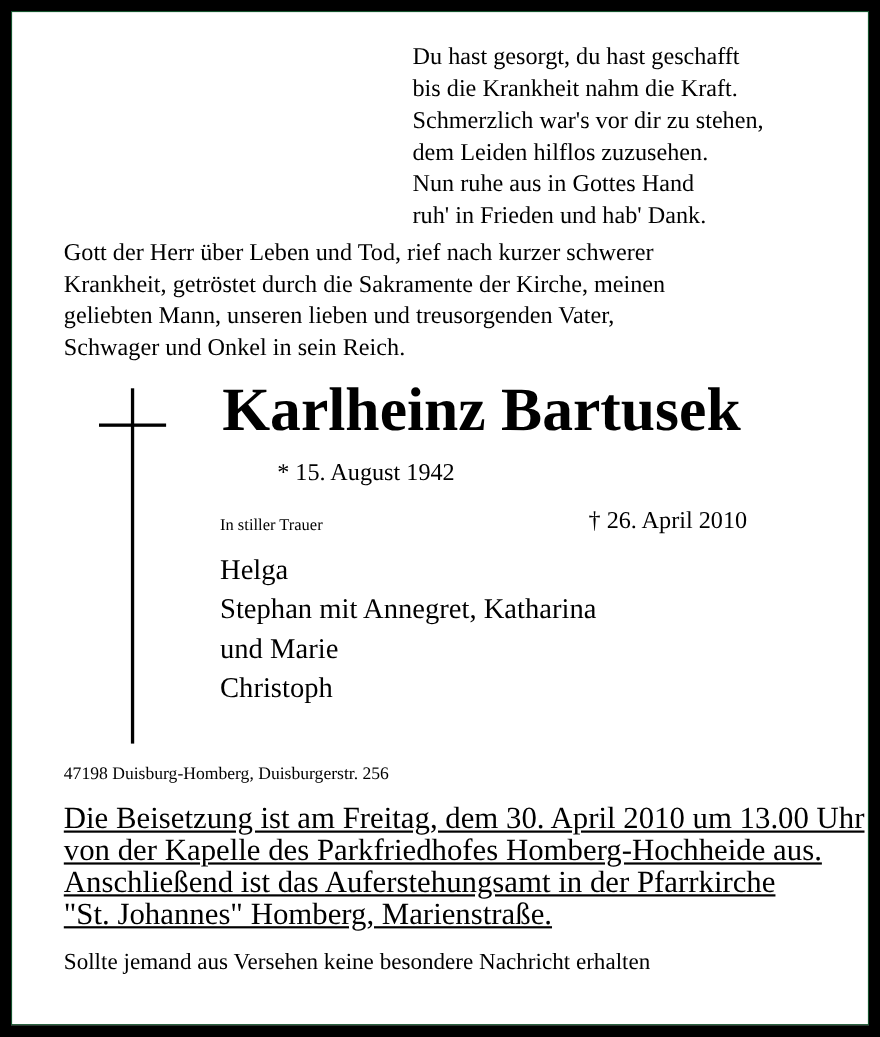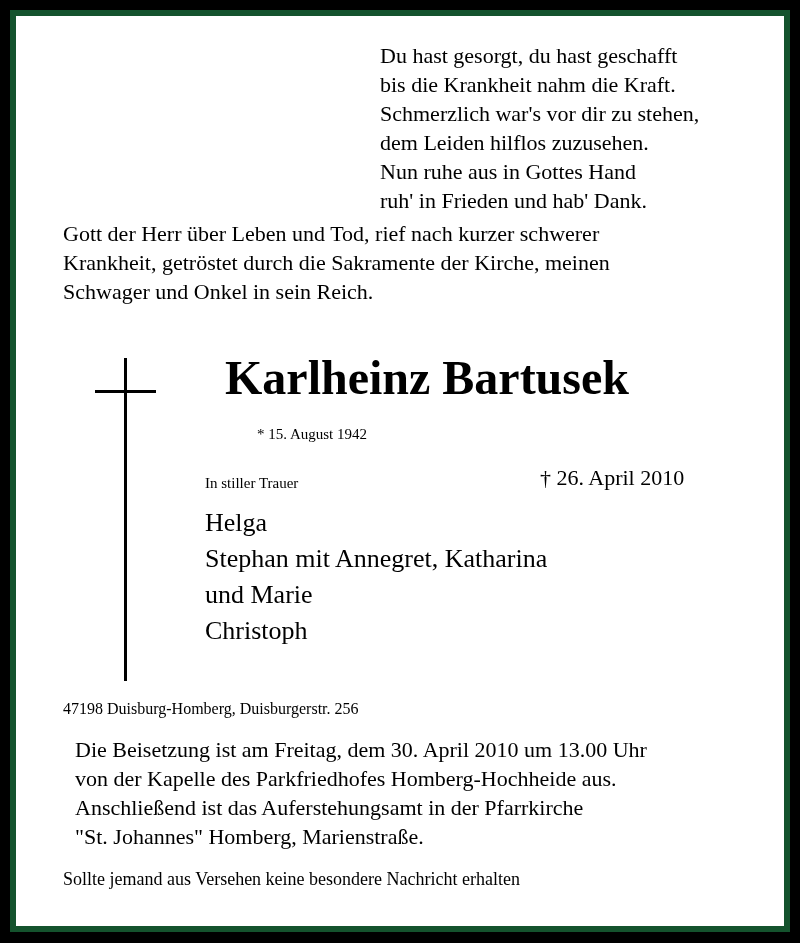--- a/index.html
+++ b/index.html
@@ -16,21 +16,21 @@
       color: #000000;
     }
     .page {
       position: absolute;
       left: 10px;
       top: 10px;
       width: 780px;
       height: 922px;
       background: #ffffff;
       box-sizing: border-box;
-      border: 6px solid #14532d;
+      border: 1px solid #14532d;
     }
     .abs { position: absolute; white-space: nowrap; }
     .poem {
       left: 364px;
       top: 25px;
       font-size: 22px;
       line-height: 29px;
     }
     .poem div { white-space: nowrap; }
     .intro {
@@ -51,31 +51,31 @@
     }
     .cross-h {
       position: absolute;
       left: 79px;
       top: 374px;
       width: 61px;
       height: 3px;
       background: #000;
     }
     .name {
-      left: 209px;
+      left: 191px;
       top: 326px;
-      font-size: 48px;
+      font-size: 56px;
       font-weight: bold;
       line-height: 72px;
       letter-spacing: 0px;
     }
     .birth {
       left: 241px;
       top: 405px;
-      font-size: 15px;
+      font-size: 22px;
       line-height: 26px;
     }
     .death {
       left: 524px;
       top: 405px;
       font-size: 22px;
       line-height: 26px;
       margin-top: 44px;
     }
     .mourning-label {
@@ -92,30 +92,31 @@
       line-height: 36px;
     }
     .family div { white-space: nowrap; }
     .address {
       left: 47px;
       top: 680px;
       font-size: 16px;
       line-height: 26px;
     }
     .funeral {
-      left: 59px;
+      left: 47px;
       top: 719px;
-      font-size: 22px;
+      font-size: 28px;
       line-height: 29px;
+      text-decoration: underline;
     }
     .funeral div { white-space: nowrap; }
     .closing {
       left: 47px;
       top: 849px;
-      font-size: 18px;
+      font-size: 21px;
       line-height: 29px;
     }
     .closing div { white-space: nowrap; }
   </style>
 </head>
 <body>
 
 <div class="page">
 
   <div class="abs poem">
@@ -123,20 +124,21 @@
     <div>bis die Krankheit nahm die Kraft.</div>
     <div>Schmerzlich war's vor dir zu stehen,</div>
     <div>dem Leiden hilflos zuzusehen.</div>
     <div>Nun ruhe aus in Gottes Hand</div>
     <div>ruh' in Frieden und hab' Dank.</div>
   </div>
 
   <div class="abs intro">
     <div>Gott der Herr über Leben und Tod, rief nach kurzer schwerer</div>
     <div>Krankheit, getröstet durch die Sakramente der Kirche, meinen</div>
+    <div>geliebten Mann, unseren lieben und treusorgenden Vater,</div>
     <div>Schwager und Onkel in sein Reich.</div>
   </div>
 
   <div>
     <div class="cross-v"></div>
     <div class="cross-h"></div>
   </div>
 
   <div class="abs name">Karlheinz Bartusek</div>
   <div class="abs birth">* 15. August 1942</div>

